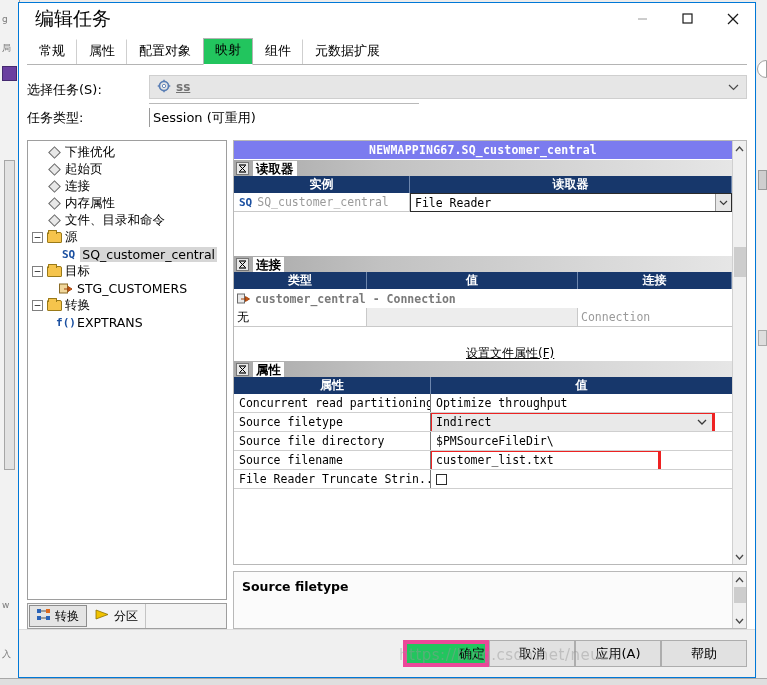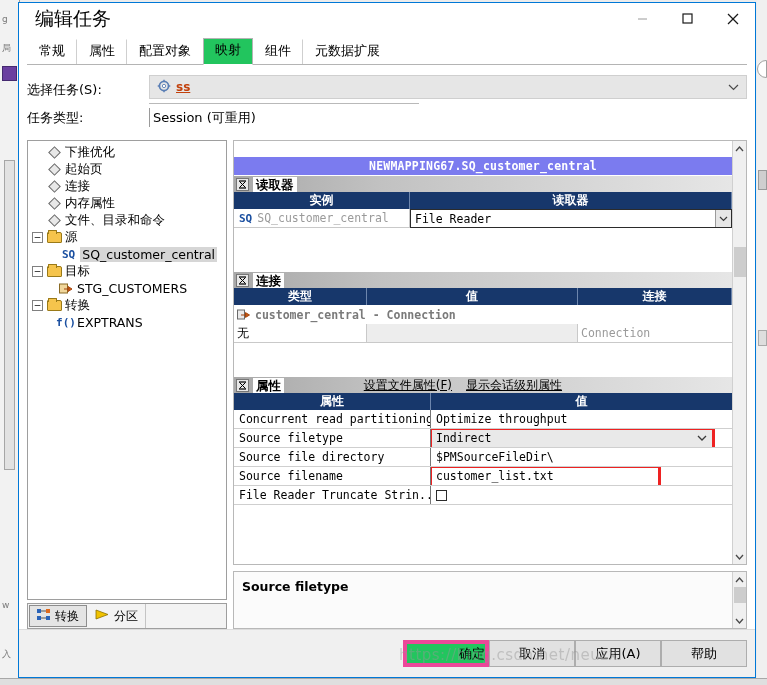--- a/index.html
+++ b/index.html
@@ -90,21 +90,21 @@
   .flabel { width: 122px; font-size: 13px; color: #000; }
   .combobox {
     flex: 1; height: 24px;
     background: #e6e6e6;
     border: 1px solid #cfcfcf;
     display: flex; align-items: center;
     position: relative;
     font-size: 12px;
   }
   .combobox .gear { margin: 0 5px 0 7px; flex: 0 0 auto; }
-  .combobox .cbtext { font-size: 12px; font-weight: bold; color: #c2410c; text-decoration: underline; }
+  .combobox .cbtext { font-size: 12px; font-weight: bold; color: #737373; text-decoration: underline; }
   .combobox .chev {
     position: absolute; right: 7px; top: 0; bottom: 0;
     display: flex; align-items: center; color: #4a4a4a;
   }
   #tasktype-wrap { flex: 1; position: relative; }
   #tasktype-line {
     position: absolute; left: 0; top: -5px; width: 270px;
     border-top: 1px solid #b9b9b9;
   }
   #tasktype-val {
@@ -179,40 +179,39 @@
   #panelbody { position: absolute; left:0; top:0; right:14px; bottom:0; overflow:hidden; }
 
   #mapping-banner {
     height: 18px;
     background: #7b7bef;
     color: #ffffff;
     font-family: "DejaVu Sans Mono", "Liberation Mono", monospace;
     font-size: 11.5px; font-weight: bold;
     display: flex; align-items: center; justify-content: center;
     letter-spacing: 0.2px;
-    margin-top: 16px;
   }
   .section-head {
     height: 17px;
     background: linear-gradient(to right, #a8a8a8 0%, #c2c2c2 30%, #e6e6e6 100%);
     display: flex; align-items: center;
     border-top: 1px solid #fff;
   }
   .collapse-btn {
     width: 13px; height: 13px; margin: 0 4px 0 2px;
     background: #e8e8e8; border: 1px solid #777;
     display: flex; align-items: center; justify-content: center;
     font-size: 9px; line-height: 9px; font-weight: bold; color: #000;
     flex: 0 0 auto; cursor: default;
   }
   .section-title {
     font-size: 12.5px; font-weight: bold; color: #000;
     background: #fff; padding: 0 3px; line-height: 15px;
   }
-  .head-links { margin-left: auto; display: flex; gap: 14px; padding-right: 170px; }
+  .head-links { margin-left: auto; display: flex; gap: 14px; padding-right: 170px; flex-direction: column; }
   .hlink { font-size: 12px; color: #000; text-decoration: underline; cursor: default; }
 
   .grid-head { display: flex; background: #17376b; height: 17px; }
   .gh {
     color: #fff; font-size: 12px; font-weight: bold;
     display: flex; align-items: center; justify-content: center;
     border-right: 1px solid #6d86ad;
   }
   .grow { display: flex; height: 19px; border-bottom: 1px solid #c9c9c9; align-items: stretch; }
   .gc {

